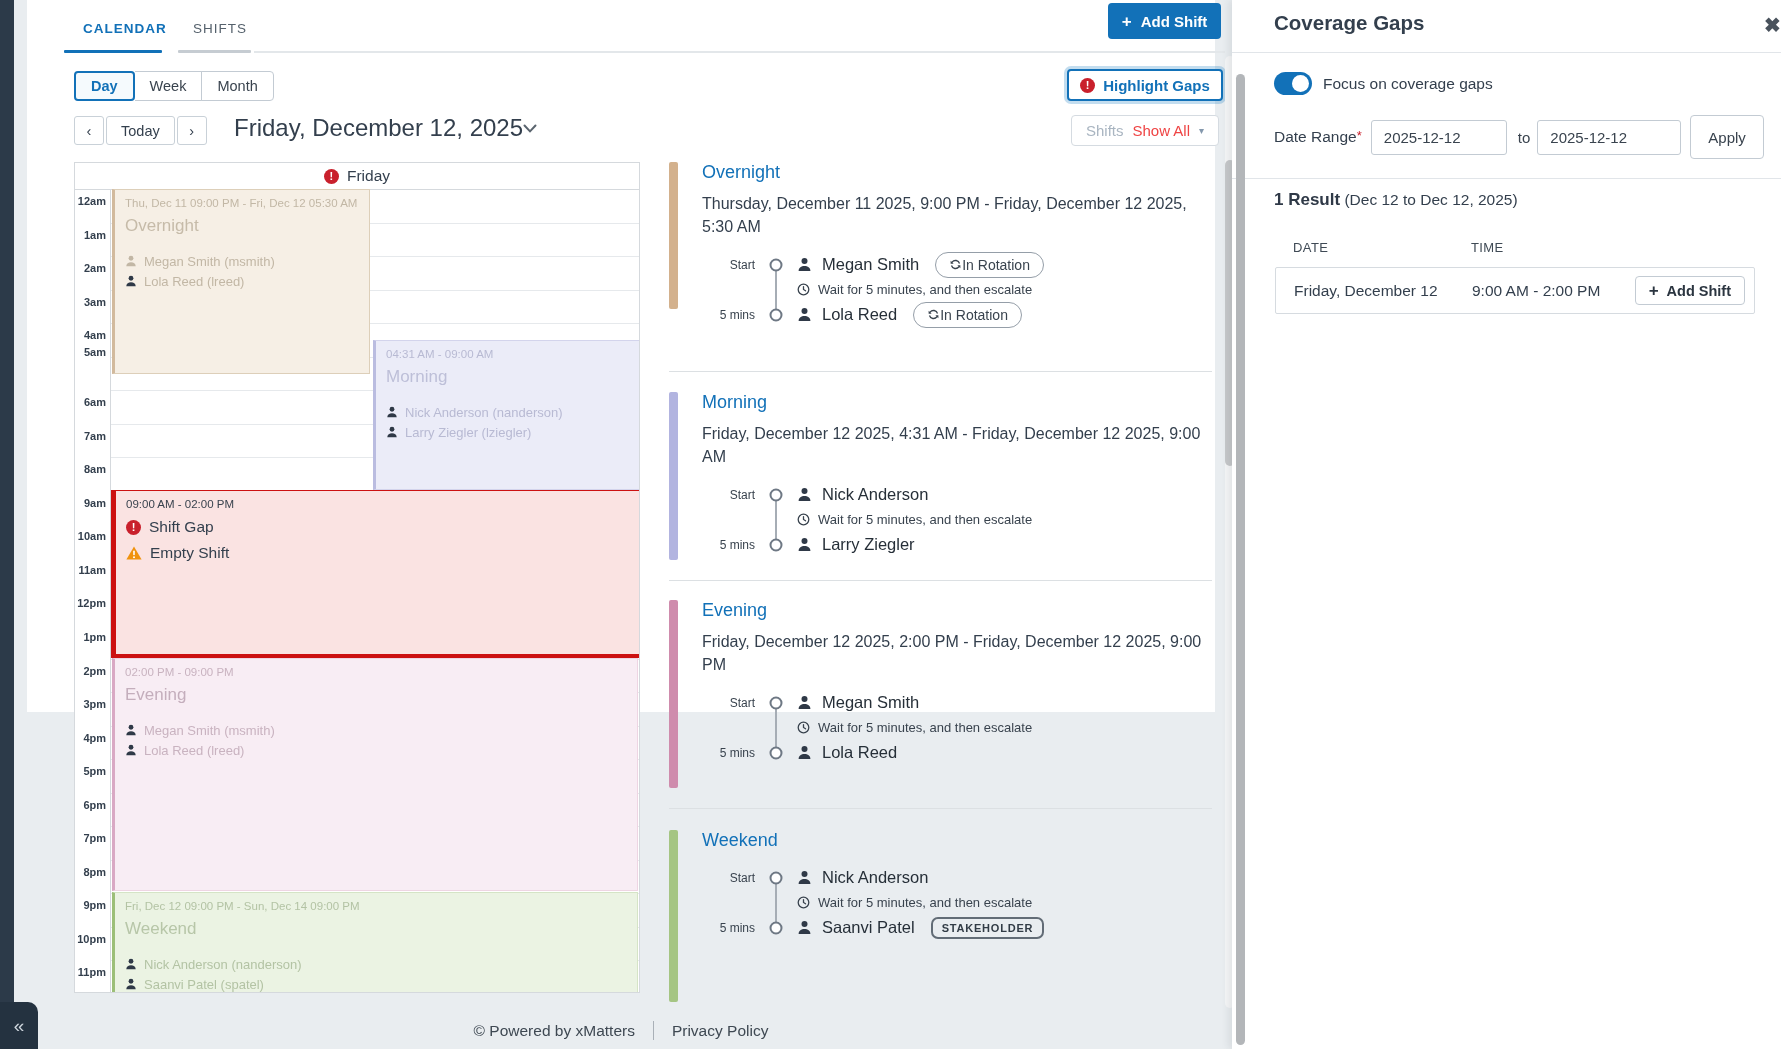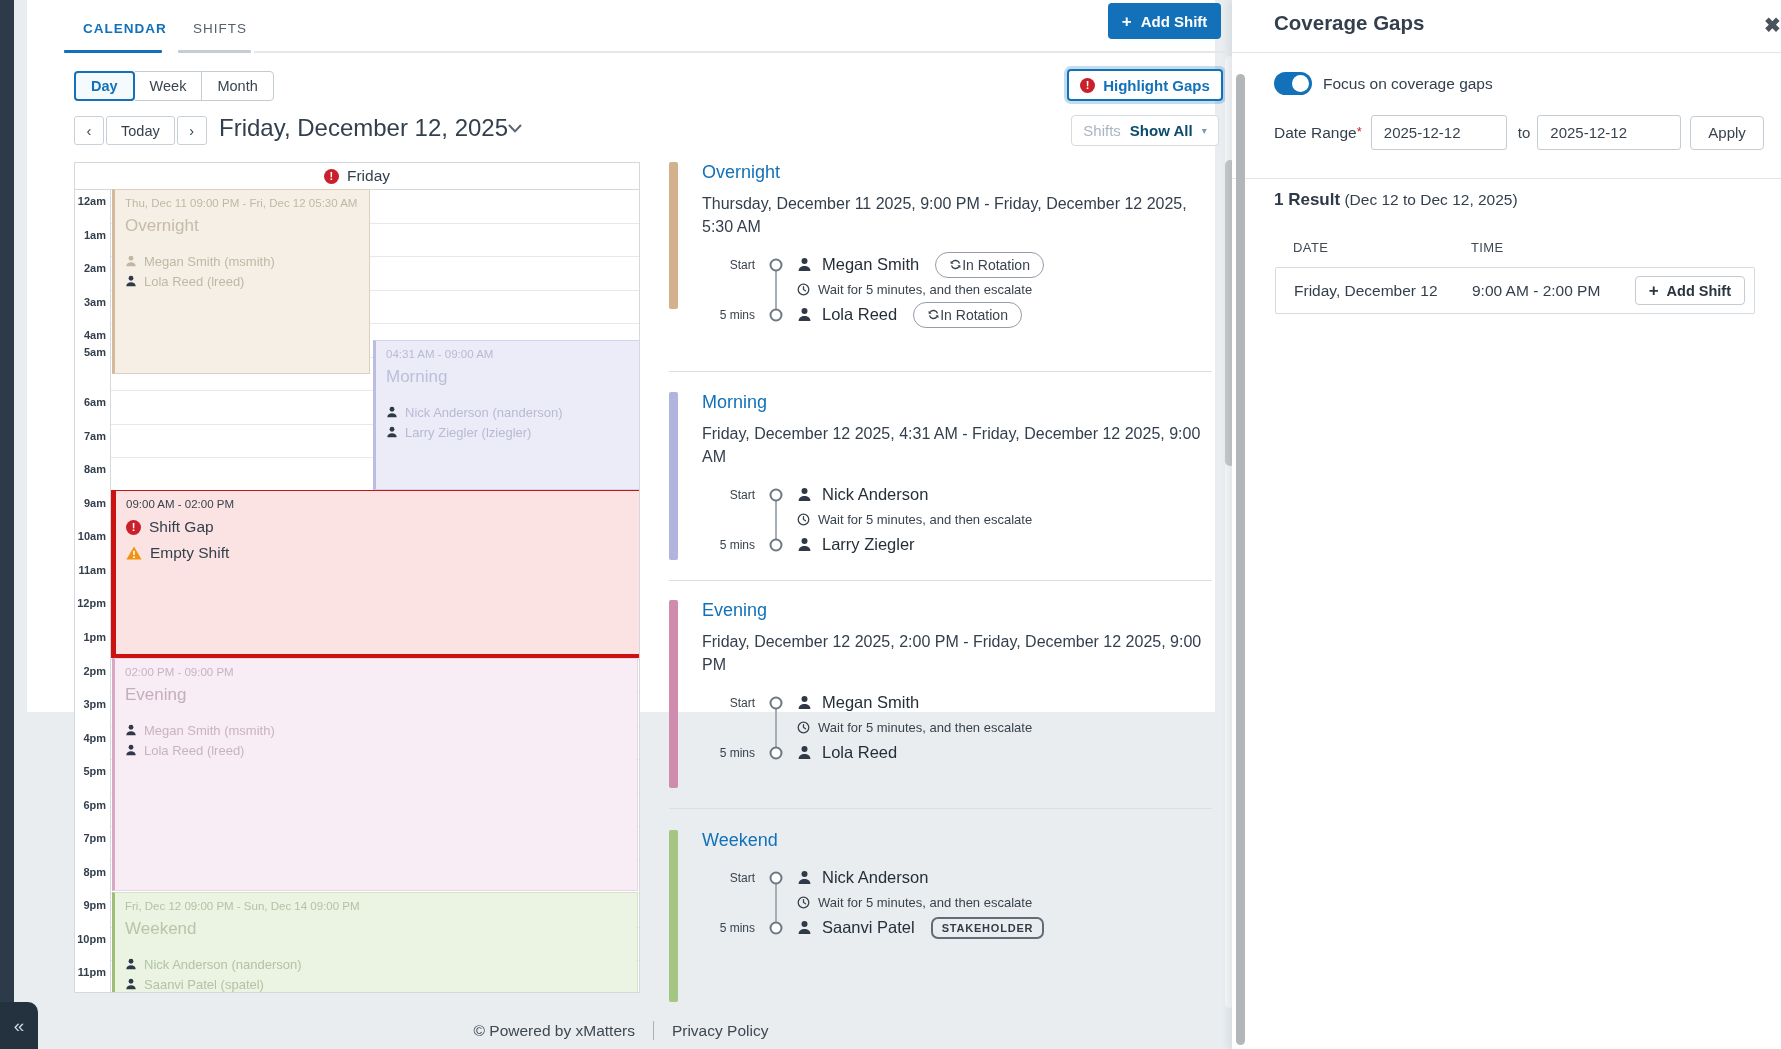--- a/index.html
+++ b/index.html
@@ -66,28 +66,28 @@
   }
 
   
   .navgrp{left:47px;top:116px;display:flex;gap:2px;}
   .navgrp button{
     height:29px;background:#fff;border:1px solid #c9d1d8;border-radius:3px;
     font-family:inherit;font-size:14.5px;color:#333f4d;cursor:pointer;
   }
   .nav-arrow{width:30px;color:#49525c;font-size:15px;padding:0;}
   .nav-today{padding:0 14px;}
-  .date-title{left:192px;top:114px;font-size:24px;color:#333f4d;display:flex;align-items:center;cursor:pointer;}
+  .date-title{left:207px;top:114px;font-size:24px;color:#333f4d;display:flex;align-items:center;cursor:pointer;}
   .shiftsfilter{
     left:1044px;top:115px;width:146px;height:29px;background:#fff;
     border:1px solid #d5dbe1;border-radius:4px;display:flex;align-items:center;
     justify-content:center;gap:9px;font-size:15px;cursor:default;
   }
   .sf-label{color:#a9b5c1;}
-  .sf-value{color:#0c4a6e;font-weight:700;}
+  .sf-value{color:#ef4444;font-weight:400;}
   .sf-caret{color:#8498ad;font-size:10px;}
 
   
   .calgrid{left:47px;top:162px;width:566px;height:831px;border:1px solid #d5d9dd;box-sizing:border-box;background:#fff;}
   .cal-header{position:absolute;left:0;top:0;right:0;height:26px;border-bottom:1px solid #d5d9dd;
     display:flex;align-items:center;justify-content:center;gap:8px;font-size:15.5px;color:#333f4d;}
   .cal-gutter{position:absolute;left:0;top:26px;bottom:0;width:35px;border-right:1px solid #d5d9dd;}
   .cal-day{position:absolute;left:36px;top:26px;right:0;bottom:0;overflow:hidden;}
   .hline{position:absolute;left:0;right:0;height:1px;background:#e6e9ec;}
   .hlabel{position:absolute;right:4px;font-size:11px;font-weight:600;color:#333f4d;}
@@ -168,21 +168,21 @@
   .dr-label{font-size:15.5px;color:#333f4d;}
   .req{color:#c9202c;font-size:13px;vertical-align:top;}
   .dr-input{
     box-sizing:border-box;height:35px;border:1px solid #c3cbd3;border-radius:3px;
     font-family:inherit;font-size:15px;color:#39434e;padding:0 12px;background:#fff;
   }
   .dr-in1{width:136px;margin-left:9px;}
   .dr-to{font-size:15px;color:#39434e;margin:0 7px 0 11px;}
   .dr-in2{width:144px;}
   .apply-btn{
-    margin-left:9px;height:34px;padding:0 17px;background:#fff;border:1px solid #c3cbd3;
+    margin-left:9px;height:44px;padding:0 17px;background:#fff;border:1px solid #c3cbd3;
     border-radius:4px;font-family:inherit;font-size:15px;color:#39434e;cursor:pointer;
   }
   .results-line{left:42px;top:190px;font-size:15.5px;color:#333f4d;}
   .results-count{font-weight:700;font-size:17px;color:#2f3947;}
   .col-head{font-size:13px;color:#3f4a55;letter-spacing:.4px;}
   .ch-date{left:61px;top:240px;}
   .ch-time{left:239px;top:240px;}
   .result-row{
     left:43px;top:267px;width:480px;height:47px;border:1px solid #d6dbe0;border-radius:2px;
     box-sizing:border-box;display:flex;align-items:center;

